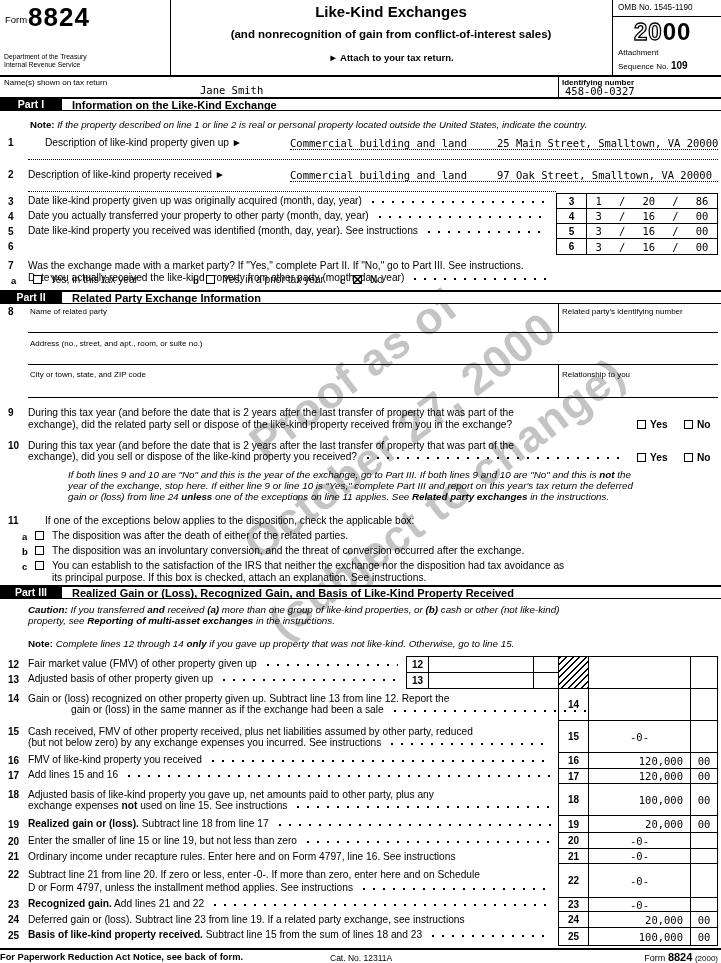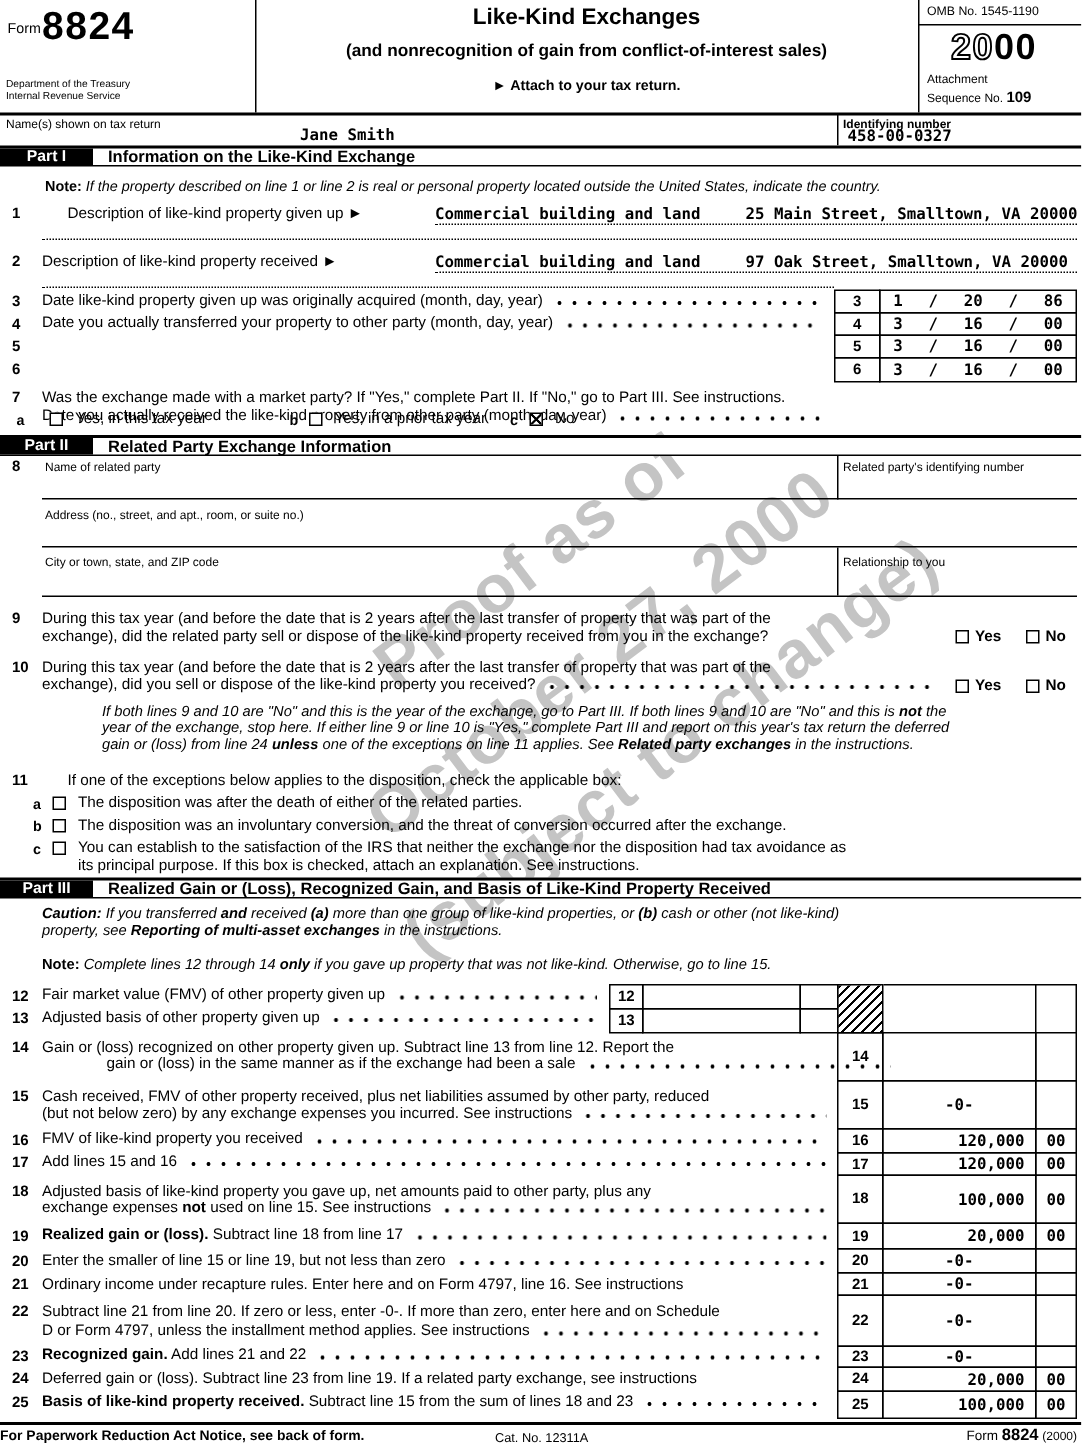--- a/index.html
+++ b/index.html
@@ -5,21 +5,21 @@
   * { margin:0; padding:0; box-sizing:border-box; }
   html,body { background:#fff; }
   .page { position:relative; width:721px; height:963px; background:#fff; color:#000;
           font-family:"Liberation Sans", sans-serif; font-size:10.2px; overflow:hidden; }
   .abs { position:absolute; }
   .b { font-weight:bold; }
   .i { font-style:italic; }
   .ws { white-space:pre; }
   .sm { font-size:8px; }
   .tiny { font-size:6.8px; line-height:7.5px; }
-  .val { font-family:"DejaVu Sans Mono", monospace; font-size:10.5px;font-weight:bold; }
+  .val { font-family:"DejaVu Sans Mono", monospace; font-size:10.5px; }
   
   .hline { position:absolute; border-top:2px solid #000; left:0; right:0; }
   .vline { position:absolute; border-left:1px solid #000; }
   .formnum { font-size:26px; font-weight:bold; letter-spacing:1px; }
   .title { font-size:15px; font-weight:bold; text-align:center; }
   .subtitle { font-size:11.5px; font-weight:bold; text-align:center; }
   .attach { font-size:9.5px; font-weight:bold; text-align:center; }
   .yr { font-size:24px; font-weight:bold; letter-spacing:1px; }
   .yr-outline { color:#fff; -webkit-text-stroke:1.3px #000; }
   
@@ -129,20 +129,24 @@
   <div class="abs flexline" style="left:28px; top:194px; width:524px; height:12px;">
     <span>Date like-kind property given up was originally acquired (month, day, year)</span>
       <span class="dots"></span>
   </div>
   <div class="num" style="top:211px;">4</div>
   <div class="abs flexline" style="left:28px; top:209px; width:524px; height:12px;">
     <span>Date you actually transferred your property to other party (month, day, year)</span>
       <span class="dots"></span>
   </div>
   <div class="num" style="top:226px;">5</div>
+  <div class="abs flexline" style="left:28px; top:224px; width:524px; height:12px;">
+    <span>Date like-kind property you received was identified (month, day, year). See instructions</span>
+      <span class="dots"></span>
+  </div>
   <div class="num" style="top:241px;">6</div>
   <div class="abs flexline" style="left:28px; top:253px; width:524px; height:12px;margin-top:18px;">
     <span>Date you actually received the like-kind property from other party (month, day, year)</span>
       <span class="dots"></span>
   </div>
 
   <div class="cell lblcell" style="left:556px; top:193px; width:31px; height:16px;">3</div>
   <div class="cell datecell val" style="left:586px; top:193px; width:132px; height:16px;">
     <span>1</span>
       <span>/</span>

